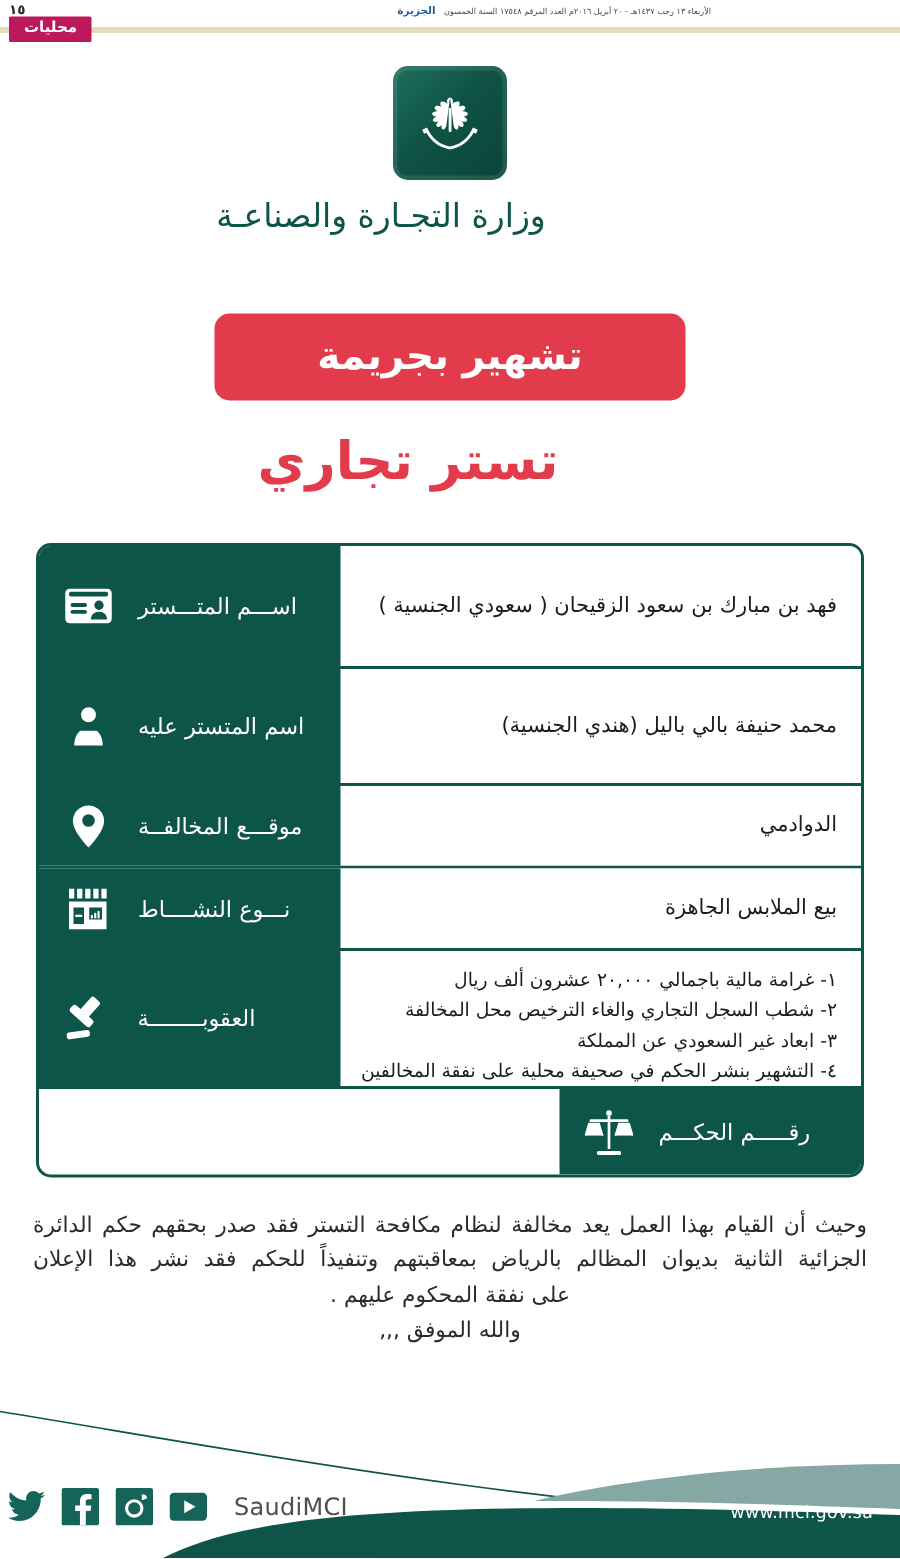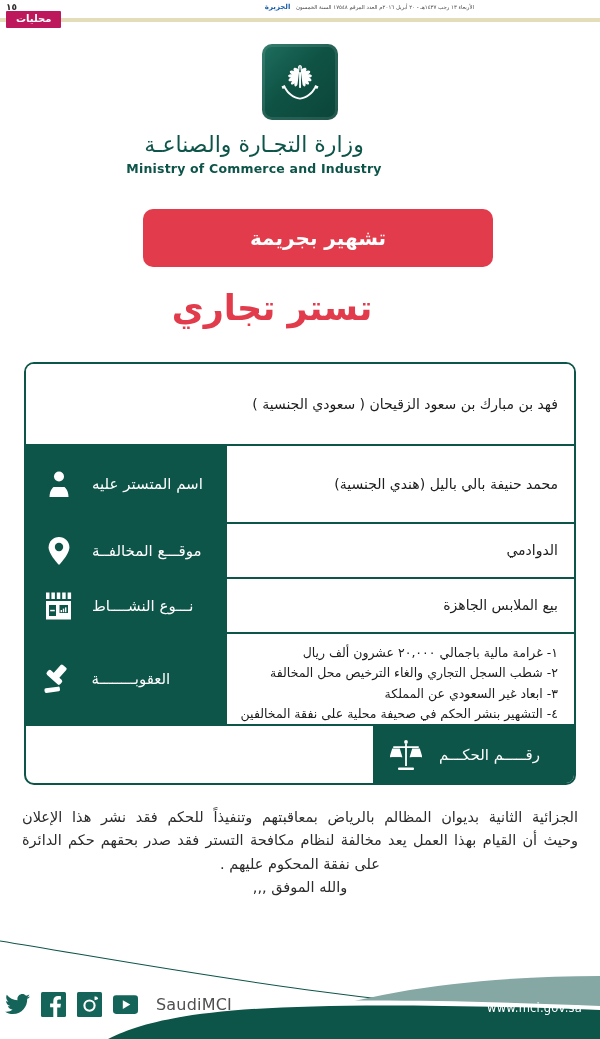--- a/index.html
+++ b/index.html
@@ -102,25 +102,25 @@
     font-weight: bold;
     letter-spacing: .2px;
     margin-top: 2px;
     direction: ltr;
   }
 
   
   .banner {
     position: absolute;
     top: 209px; left: 143px;
-    width: 350px; height: 58px;
+    width: 314px; height: 58px;
     background: #e23b4b;
     border-radius: 10px;
     color: #ffffff;
-    font-size: 20px;
+    font-size: 26px;
     font-weight: bold;
     display: flex;
     align-items: center;
     justify-content: center;
     letter-spacing: .5px;
   }
 
   
   .subtitle {
     position: absolute;
@@ -283,31 +283,43 @@
 
           <path d="M43 33 c-3.5 6.5-9 10.5-16 11.6 l0-1.9 c6.2-1.1 11-4.6 14.2-10.5z"></path>
           <path d="M45.5 31.5 l-3.2-1.5 -1.3 2.6 3.3 1.5z"></path>
         </g>
       </svg>
     </div>
   </div>
 
   <div class="ministry">
     <div class="ministry-ar">وزارة التجـارة والصناعـة</div>
-    <div class="ministry-en">Ministry of Commerce and Industry</div>
   </div>
 
   <div class="banner">تشهير بجريمة</div>
 
   <div class="subtitle">تستر تجاري</div>
 
   <div class="table">
 
     <div class="row r1">
       <div class="row-value">فهد بن مبارك بن سعود الزقيحان     ( سعودي الجنسية )</div>
+      <div class="row-label">
+        <span class="lbl">اســـم المتـــستر</span>
+        <span class="row-icon">
+          <svg width="32" height="24" viewBox="0 0 32 24" aria-hidden="true">
+            <rect x="0.5" y="0.5" width="31" height="23" rx="3" fill="#ffffff"></rect>
+            <rect x="3" y="2.5" width="26" height="3.2" rx="1.2" fill="#0d5449"></rect>
+            <circle cx="23" cy="11.5" r="3.1" fill="#0d5449"></circle>
+            <path d="M17.6 21 c0-3.2 2.4-5.1 5.4-5.1 s5.4 1.9 5.4 5.1z" fill="#0d5449"></path>
+            <rect x="4" y="10" width="11" height="2.6" rx="1.3" fill="#0d5449"></rect>
+            <rect x="4" y="14.6" width="11" height="2.6" rx="1.3" fill="#0d5449"></rect>
+          </svg>
+        </span>
+      </div>
     </div>
 
     <div class="row r2">
       <div class="row-value">محمد حنيفة بالي باليل     (هندي الجنسية)</div>
       <div class="row-label">
         <span class="lbl">اسم المتستر عليه</span>
         <span class="row-icon">
           <svg width="24" height="28" viewBox="0 0 24 28" aria-hidden="true">
             <circle cx="12" cy="6.5" r="5" fill="#ffffff"></circle>
             <path d="M2.5 27 c0-7.3 4.3-12 9.5-12 s9.5 4.7 9.5 12z" fill="#ffffff"></path>
@@ -394,22 +406,22 @@
             <path d="M1.2 18.2 a5 5 0 0 0 9.8 0 z" fill="#0d5449"></path>
             <path d="M21.2 18.2 a5 5 0 0 0 9.8 0 z" fill="#0d5449"></path>
           </svg>
         </span>
       </div>
     </div>
 
   </div>
 
   <div class="para">
+    <span class="l l1">وحيث أن القيام بهذا العمل يعد مخالفة لنظام مكافحة التستر فقد صدر بحقهم حكم الدائرة</span>
     <span class="l l2">الجزائية الثانية بديوان المظالم بالرياض بمعاقبتهم وتنفيذاً للحكم فقد نشر هذا الإعلان</span>
-    <span class="l l1">وحيث أن القيام بهذا العمل يعد مخالفة لنظام مكافحة التستر فقد صدر بحقهم حكم الدائرة</span>
     <span class="l l3">على نفقة المحكوم عليهم .</span>
     <span class="l l4">والله الموفق ,,,</span>
   </div>
 
   <div class="footer-shapes">
     <svg width="600" height="115" viewBox="0 0 600 115" aria-hidden="true">
       <path d="M0 18 C160 44 330 78 600 96 L600 115 L0 115 z" fill="#ffffff"></path>
       <path d="M0 17 C160 43 330 77 600 95" stroke="#0d5449" stroke-width="1.1" fill="none"></path>
       <path d="M600 52 C470 52 330 70 250 115 L600 115 z" fill="#85a8a4"></path>
       <path d="M95 115 C150 82 250 68 600 82 L600 115 z" fill="#ffffff"></path>

